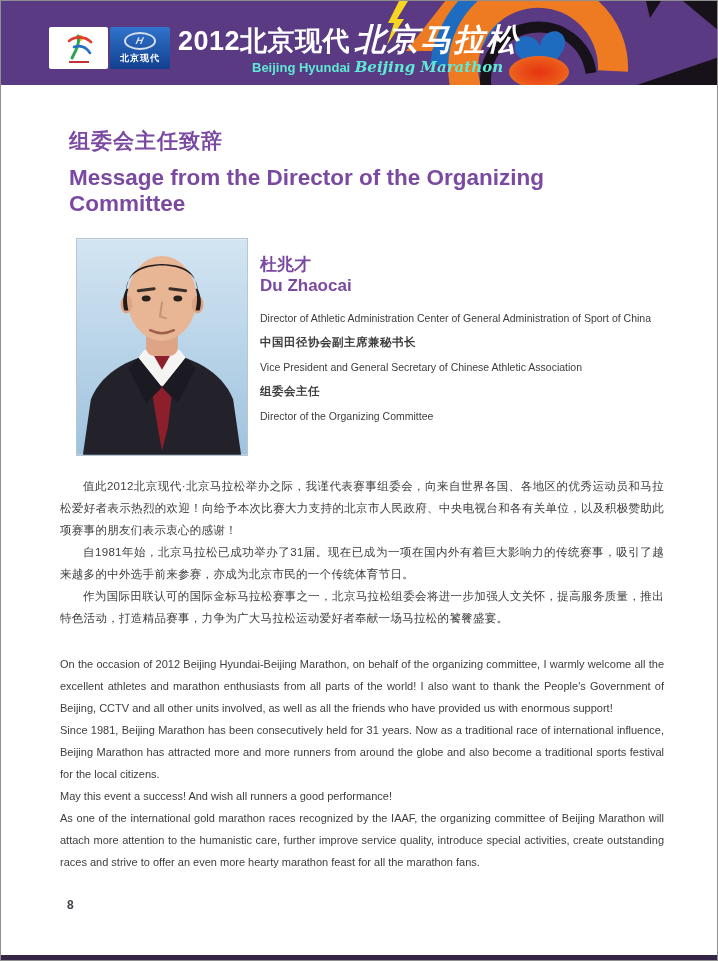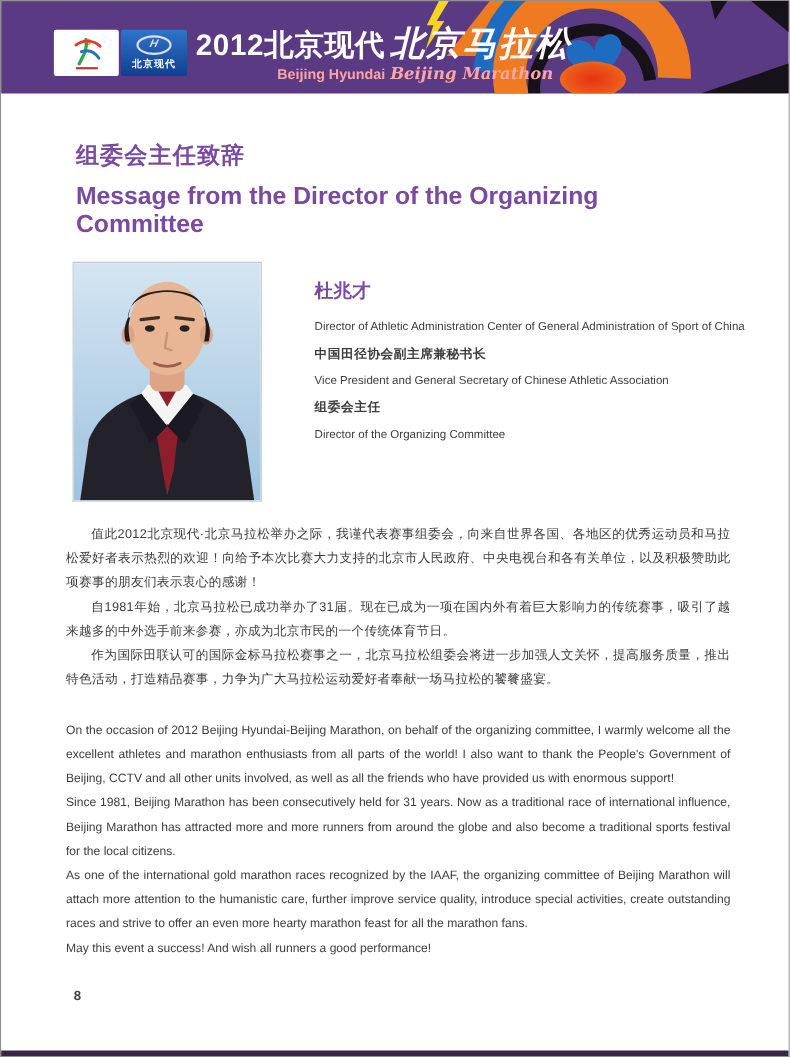--- a/index.html
+++ b/index.html
@@ -14,29 +14,29 @@
   .logo-row{position:absolute;left:48px;top:26px;display:flex;z-index:3;}
   .caa-box{width:59px;height:42px;background:#ffffff;border-radius:2px;display:flex;align-items:center;justify-content:center;}
   .hyundai-box{width:60px;height:42px;margin-left:2px;background:linear-gradient(180deg,#2f74cc,#123f8f);
     display:flex;flex-direction:column;align-items:center;justify-content:center;border-radius:2px;}
   .h-oval{width:28px;height:14px;border:2px solid #d9dfeb;border-radius:50%;display:flex;align-items:center;justify-content:center;}
   .h-oval span{color:#d9dfeb;font-size:10px;font-weight:bold;font-style:italic;transform:skewX(-12deg);line-height:1;}
   .hyundai-box .htext{color:#ffffff;font-size:9px;margin-top:2px;letter-spacing:1px;font-weight:bold;}
   .banner-title{position:absolute;left:177px;top:18px;z-index:3;white-space:nowrap;color:#ffffff;}
   .banner-title .bold-part{font-size:27px;font-weight:bold;letter-spacing:0.5px;}
   .banner-title .script-part{font-size:31px;font-weight:bold;font-style:italic;font-family:"DejaVu Serif",serif;letter-spacing:2px;}
-  .banner-sub{position:absolute;left:251px;top:57px;z-index:3;color:#fca5a5;white-space:nowrap;}
+  .banner-sub{position:absolute;left:251px;top:57px;z-index:3;color:#5eead4;white-space:nowrap;}
   .banner-sub .sub-bold{font-size:13px;font-weight:bold;}
   .banner-sub .sub-script{font-size:15px;font-weight:bold;font-style:italic;font-family:"DejaVu Serif",serif;}
   
   .sec-heading{position:absolute;left:68px;top:126px;width:560px;color:#7a4aa2;}
   .h-cn{font-size:21px;font-weight:bold;margin:0 0 10px 0;letter-spacing:1px;}
   .h-en{font-size:22.5px;font-weight:bold;margin:0;line-height:26px;}
   
-  .profile{position:absolute;left:65px;top:237px;display:flex;gap:36px;}
+  .profile{position:absolute;left:75px;top:237px;display:flex;}
   .photo{width:172px;height:218px;flex:0 0 auto;border:1px solid #b9c6d2;box-sizing:border-box;}
   .pinfo{margin-left:12px;padding-top:16px;}
   .pname{color:#7a4aa2;font-size:17px;font-weight:bold;line-height:21px;margin:0;}
   .ptitles{margin-top:16px;}
   .ptitles div{color:#3d3d3d;margin:0 0 11px 0;}
   .pt-cn{font-size:11.5px;font-weight:bold;letter-spacing:0.5px;}
   .pt-en{font-size:10.5px;}
   
   .msg-cn{position:absolute;left:59px;top:474px;width:604px;color:#3d3d3d;}
   .msg-cn p{margin:0;font-size:11.5px;line-height:22px;text-align:justify;text-indent:2em;letter-spacing:0.3px;}
@@ -146,39 +146,40 @@
       <path d="M74,92 C82,96 90,96 98,92" stroke="#9c5f4a" stroke-width="2.5" fill="none" stroke-linecap="round"></path>
 
       <polygon points="86,148 76,156 82,192 86,214 92,190 96,156" fill="#8d1f2d"></polygon>
       <polygon points="78,118 94,118 86,132" fill="#8d1f2d"></polygon>
 
       <path d="M62,120 L86,150 L70,166 L52,130 Z" fill="#1b1a22"></path>
       <path d="M110,120 L86,150 L102,166 L120,130 Z" fill="#1b1a22"></path>
     </svg>
     <div class="pinfo">
       <p class="pname">杜兆才</p>
+      <p class="pname">Du Zhaocai</p>
       <div class="ptitles">
         <div class="pt-en">Director of Athletic Administration Center of General Administration of Sport of China</div>
         <div class="pt-cn">中国田径协会副主席兼秘书长</div>
         <div class="pt-en">Vice President and General Secretary of Chinese Athletic Association</div>
         <div class="pt-cn">组委会主任</div>
         <div class="pt-en">Director of the Organizing Committee</div>
       </div>
     </div>
   </div>
 
   <div class="msg-cn">
     <p>值此2012北京现代·北京马拉松举办之际，我谨代表赛事组委会，向来自世界各国、各地区的优秀运动员和马拉松爱好者表示热烈的欢迎！向给予本次比赛大力支持的北京市人民政府、中央电视台和各有关单位，以及积极赞助此项赛事的朋友们表示衷心的感谢！</p>
     <p>自1981年始，北京马拉松已成功举办了31届。现在已成为一项在国内外有着巨大影响力的传统赛事，吸引了越来越多的中外选手前来参赛，亦成为北京市民的一个传统体育节日。</p>
     <p>作为国际田联认可的国际金标马拉松赛事之一，北京马拉松组委会将进一步加强人文关怀，提高服务质量，推出特色活动，打造精品赛事，力争为广大马拉松运动爱好者奉献一场马拉松的饕餮盛宴。</p>
   </div>
 
   <div class="msg-en">
     <p>On the occasion of 2012 Beijing Hyundai-Beijing Marathon, on behalf of the organizing committee, I warmly welcome all the excellent athletes and marathon enthusiasts from all parts of the world! I also want to thank the People's Government of Beijing, CCTV and all other units involved, as well as all the friends who have provided us with enormous support!</p>
     <p>Since 1981, Beijing Marathon has been consecutively held for 31 years. Now as a traditional race of international influence, Beijing Marathon has attracted more and more runners from around the globe and also become a traditional sports festival for the local citizens.</p>
+    <p>May this event a success! And wish all runners a good performance!</p>
     <p>As one of the international gold marathon races recognized by the IAAF, the organizing committee of Beijing Marathon will attach more attention to the humanistic care, further improve service quality, introduce special activities, create outstanding races and strive to offer an even more hearty marathon feast for all the marathon fans.</p>
-    <p>May this event a success! And wish all runners a good performance!</p>
   </div>
 
   <div class="page-num">8</div>
   <div class="footer-bar"></div>
 
 </div>
 
 </body></html>

